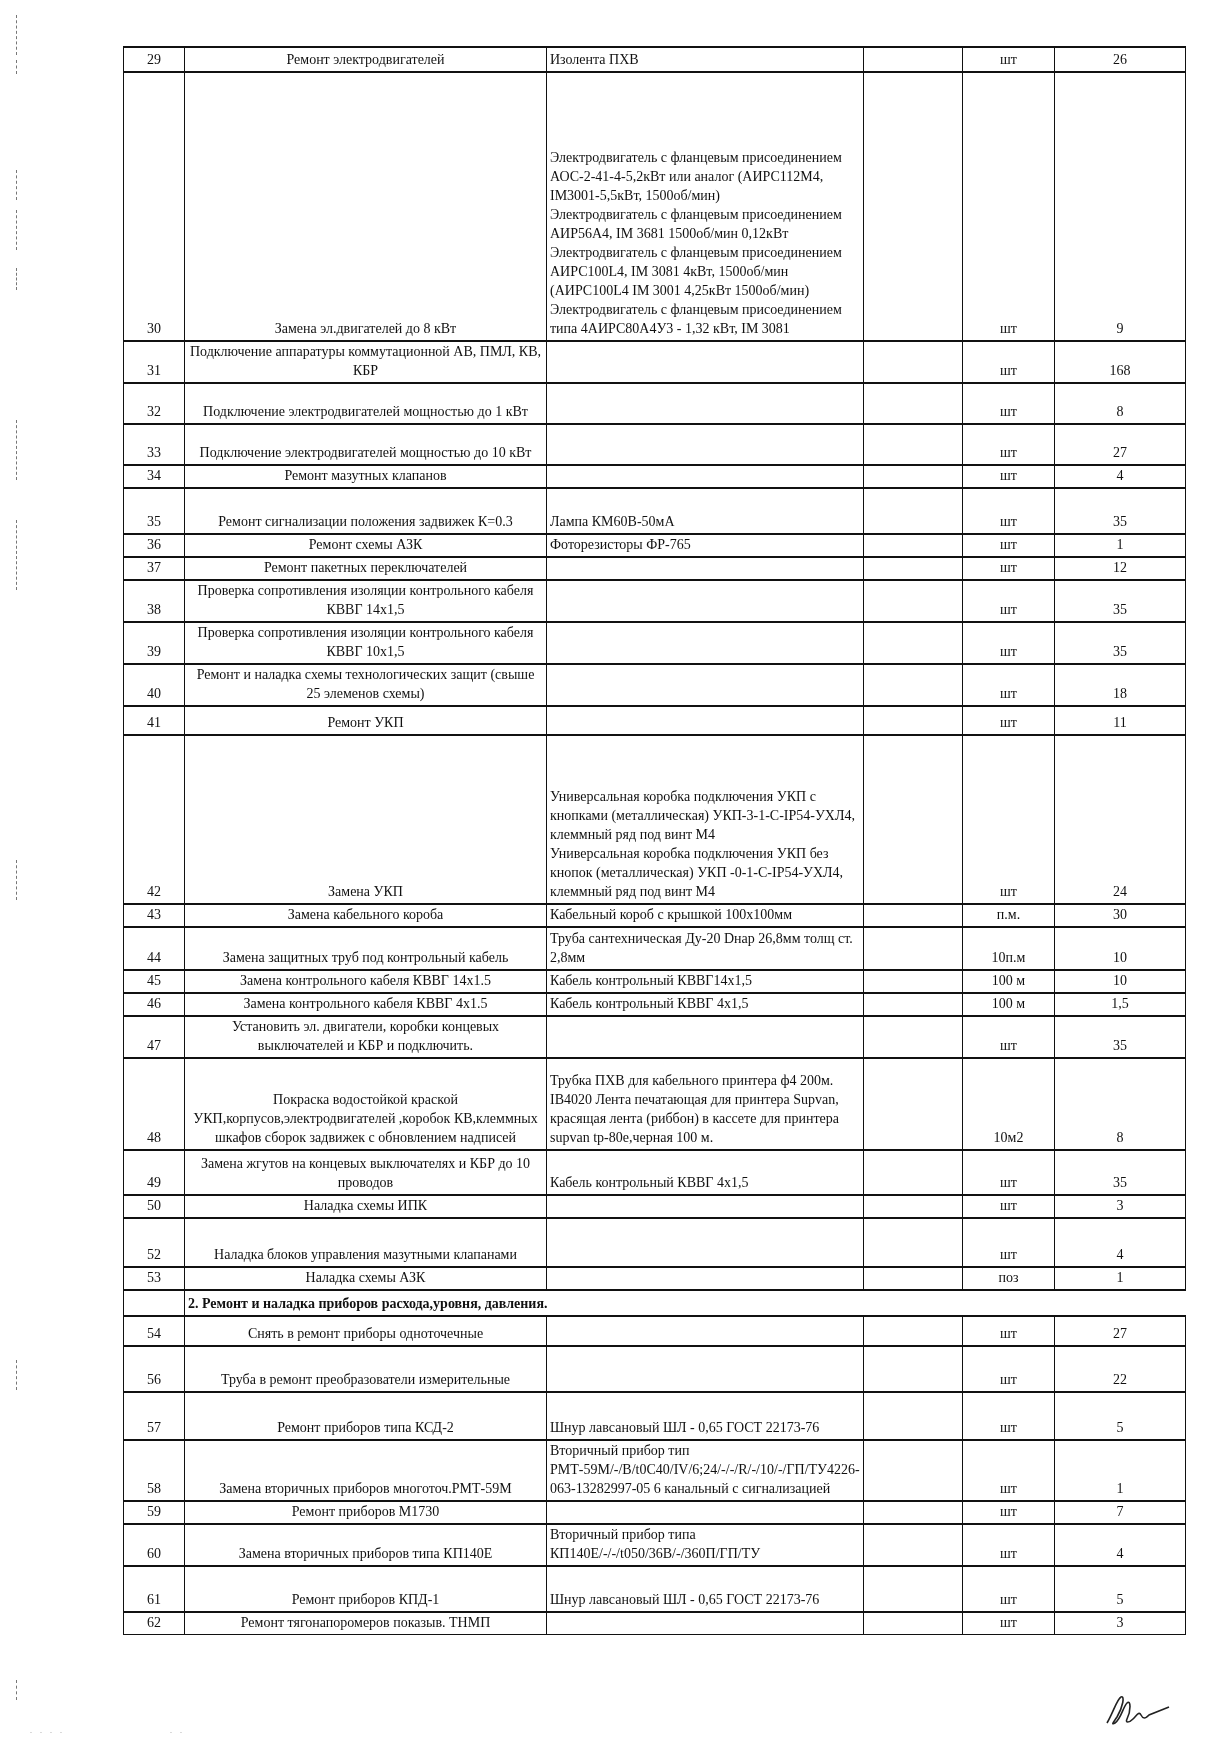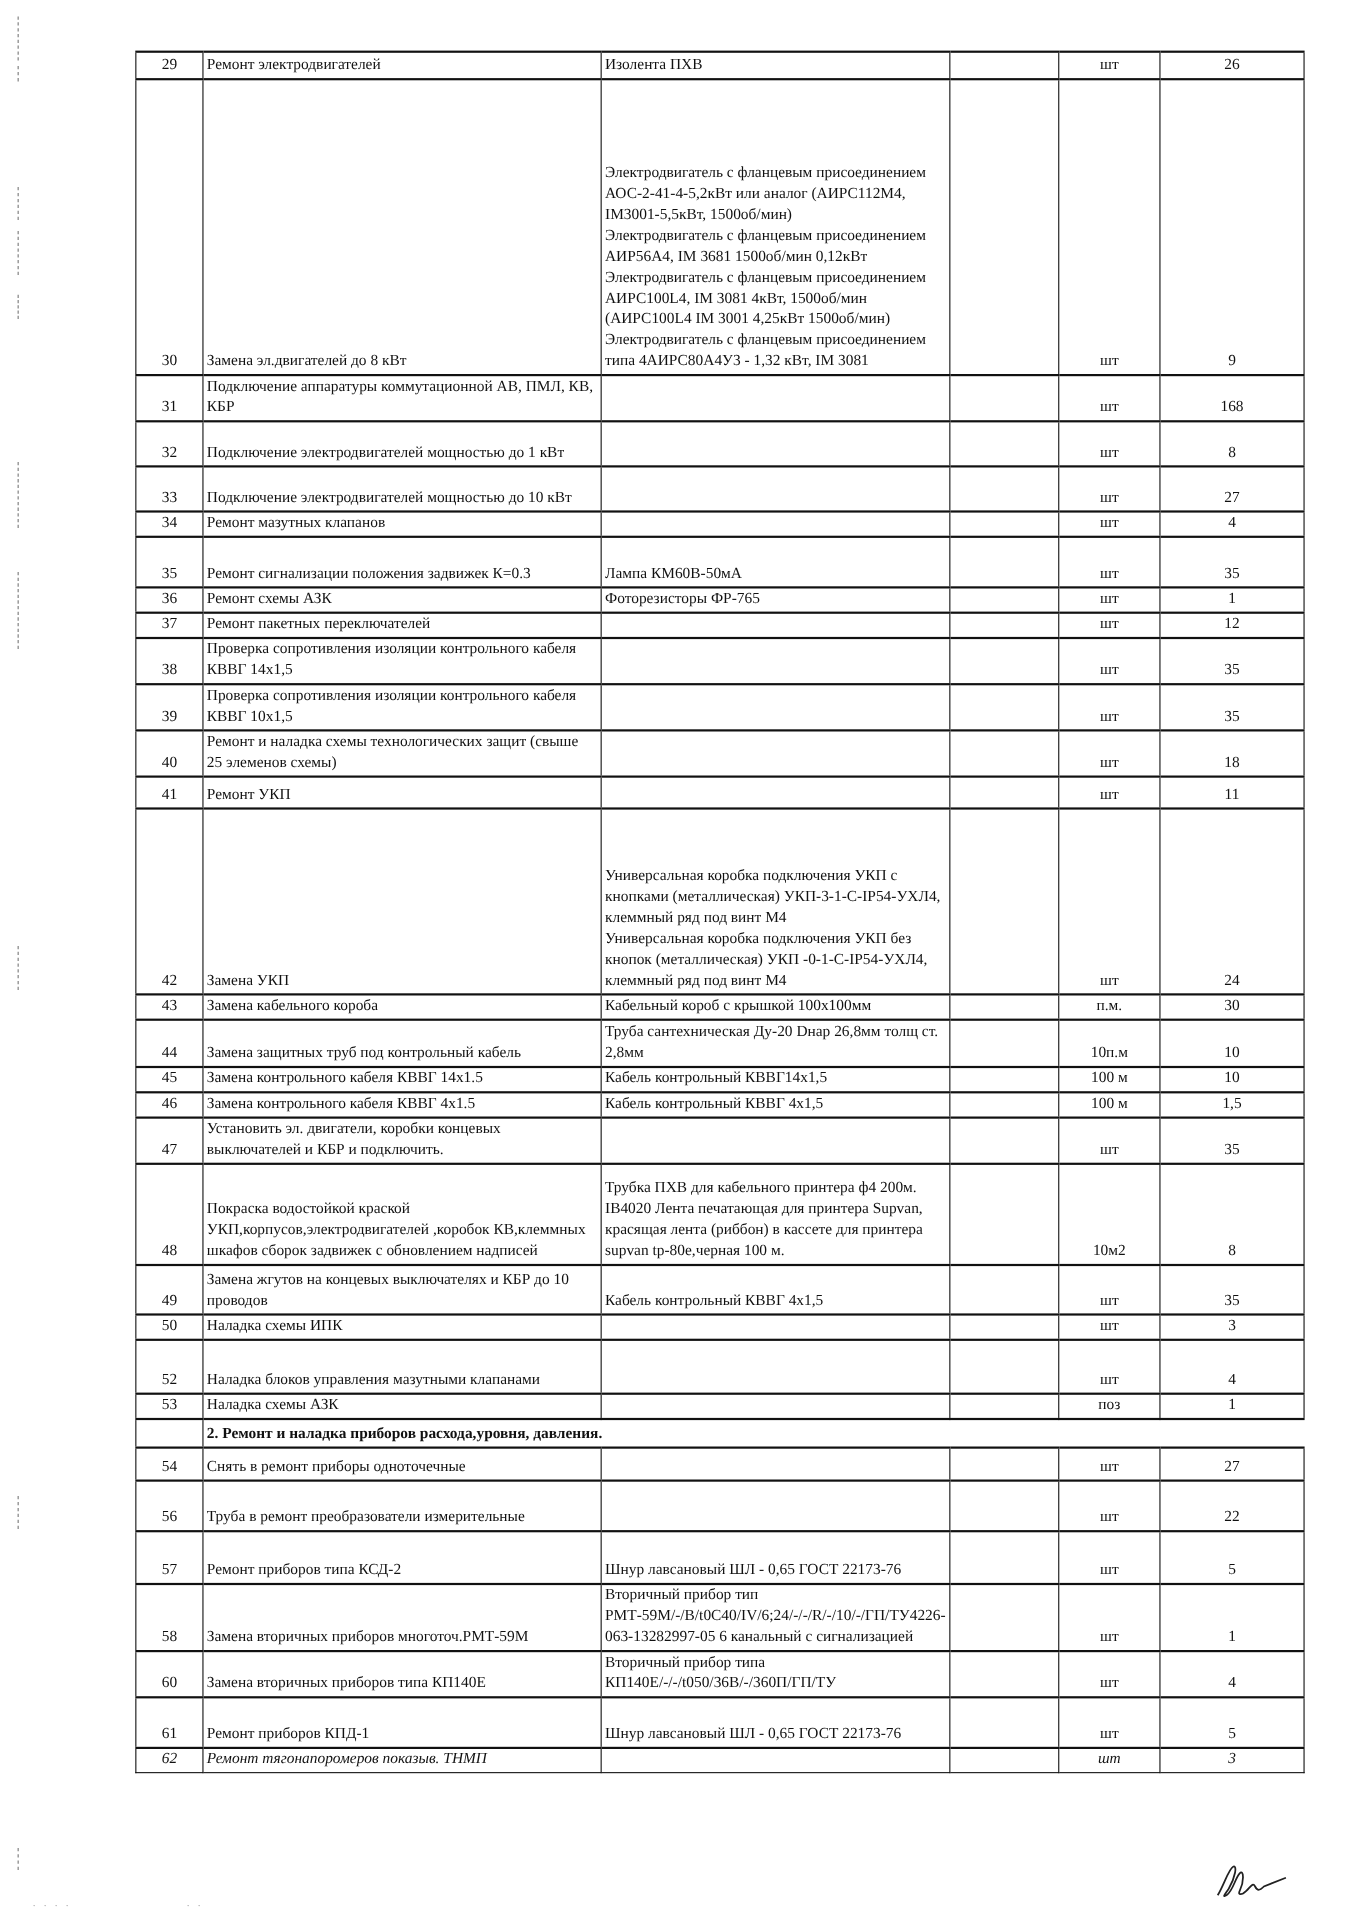--- a/index.html
+++ b/index.html
@@ -6,21 +6,21 @@
   body { width:1225px; height:1740px; position:relative; overflow:hidden;
          font-family:"Liberation Serif","DejaVu Serif",serif; color:#111; }
   .margin-dash { position:absolute; left:16px; width:0; border-left:1px dashed #777; }
   table.works { position:absolute; left:123px; top:46px; border-collapse:collapse; table-layout:fixed; width:1062px; }
   table.works td { border:1px solid #111; padding:0 3px 2px 3px; vertical-align:bottom;
                    font-size:14px; line-height:19px; overflow:hidden; }
   table.works tr.thick td { border-top:2.5px solid #111; }
   td.num { text-align:center; font-size:14px; }
   td.unit { text-align:center; font-size:13px; }
   td.qty { text-align:center; font-size:15px;margin-left:20px; }
-  td.desc { font-size:14px; }
+  td.desc { font-size:14px;text-align:center; }
   td.mat { font-size:13px; line-height:19px; }
   td.blank { }
   tr.section td { border-left:none; border-right:none; }
   tr.section td.num { border-left:1px solid #111; border-right:1px solid #111; }
   td.section-title { font-weight:bold; font-size:15px; padding-left:48px; vertical-align:middle; border-right:none !important; }
   .signature { position:absolute; left:1103px; top:1693px; width:70px; height:34px; }
   .bottom-dots { position:absolute; top:1726px; font-size:8px; color:#888; letter-spacing:3px; }
 </style>
 </head>
 <body>
@@ -271,37 +271,45 @@
         <td class="qty">5</td>
       </tr>
       <tr class="thick" style="height: 57px;">
         <td class="num">58</td>
         <td class="desc">Замена вторичных приборов многоточ.РМТ-59М</td>
         <td class="mat">Вторичный прибор тип РМТ-59М/-/B/t0С40/IV/6;24/-/-/R/-/10/-/ГП/ТУ4226-063-13282997-05  6 канальный с  сигнализацией</td>
         <td class="blank"></td>
         <td class="unit">шт</td>
         <td class="qty">1</td>
       </tr>
+      <tr class="thick" style="height: 22px;">
+        <td class="num">59</td>
+        <td class="desc">Ремонт приборов М1730</td>
+        <td class="mat"></td>
+        <td class="blank"></td>
+        <td class="unit">шт</td>
+        <td class="qty">7</td>
+      </tr>
       <tr class="thick" style="height: 40px;">
         <td class="num">60</td>
         <td class="desc">Замена вторичных приборов  типа КП140Е</td>
         <td class="mat">Вторичный прибор типа КП140Е/-/-/t050/36В/-/360П/ГП/ТУ</td>
         <td class="blank"></td>
         <td class="unit">шт</td>
         <td class="qty">4</td>
       </tr>
       <tr class="thick" style="height: 46px;">
         <td class="num">61</td>
         <td class="desc">Ремонт приборов КПД-1</td>
         <td class="mat">Шнур  лавсановый ШЛ - 0,65 ГОСТ 22173-76</td>
         <td class="blank"></td>
         <td class="unit">шт</td>
         <td class="qty">5</td>
       </tr>
-      <tr class="thick" style="height: 21px; font-style: italic;">
+      <tr class="thick" style="height: 21px;">
         <td class="num">62</td>
         <td class="desc">Ремонт тягонапоромеров показыв. ТНМП</td>
         <td class="mat"></td>
         <td class="blank"></td>
         <td class="unit">шт</td>
         <td class="qty">3</td>
       </tr>
     </tbody>
 </table>
 

